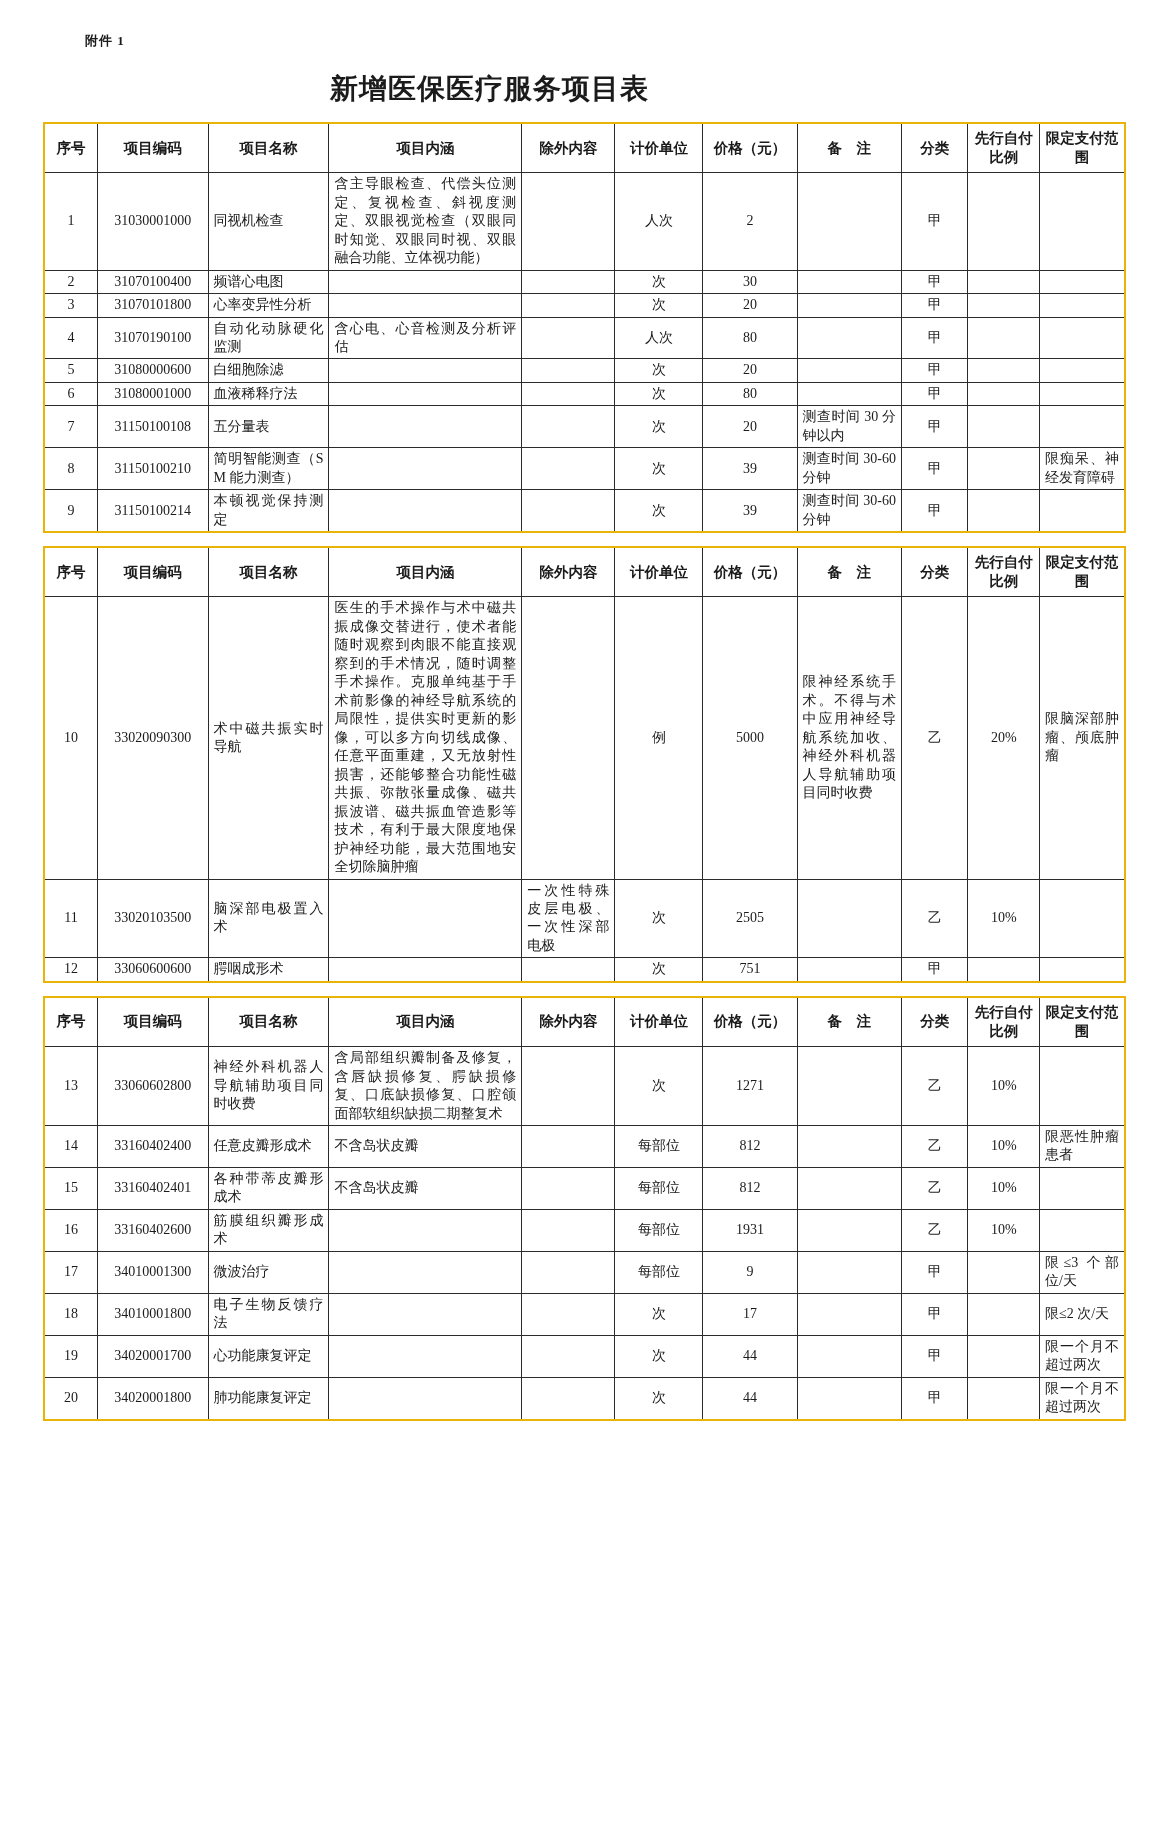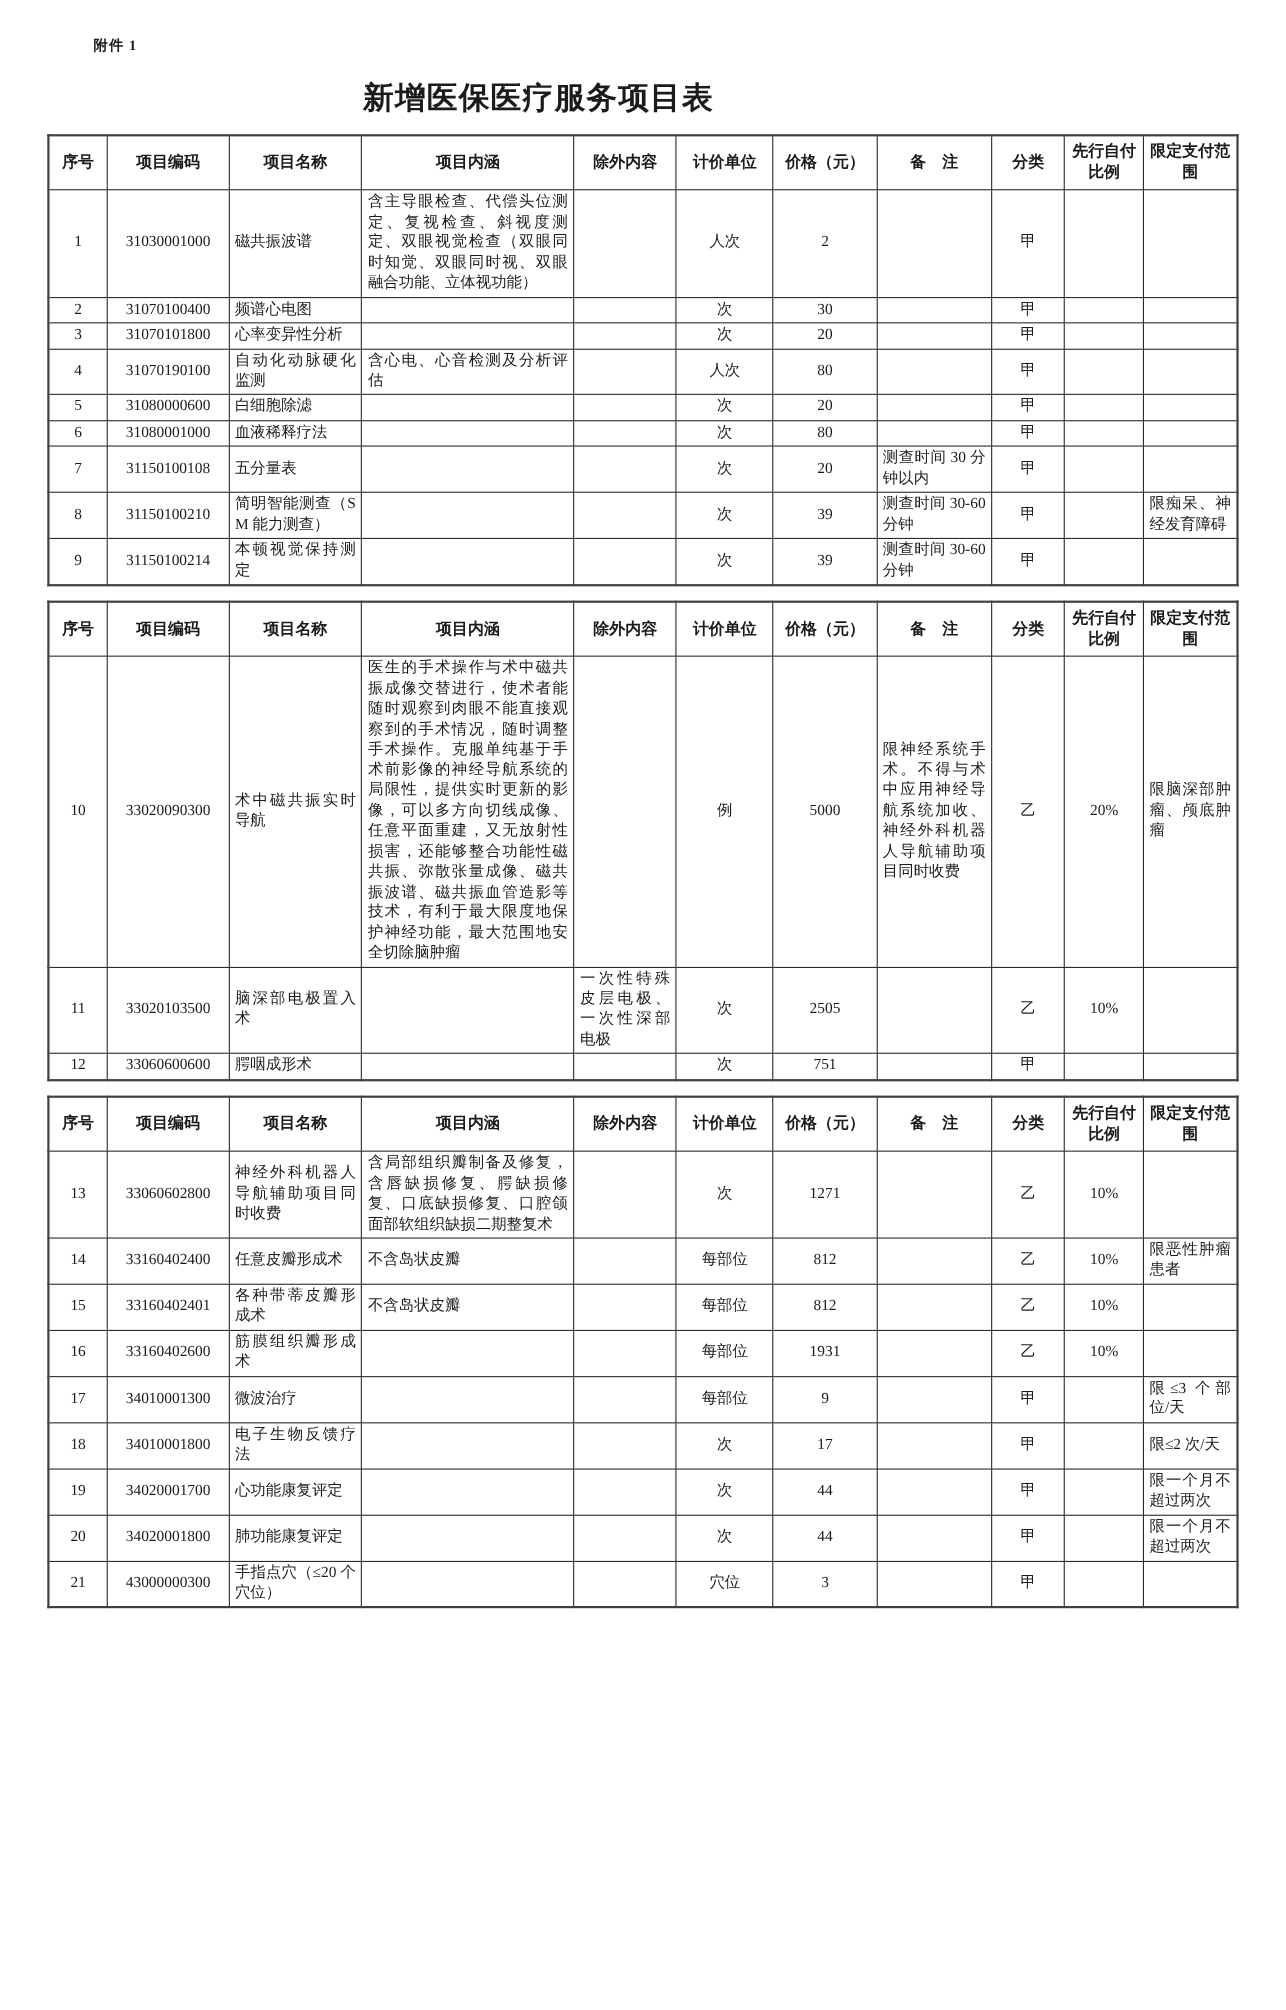--- a/index.html
+++ b/index.html
@@ -28,21 +28,21 @@
     text-align: center;
     font-size: 28px;
     font-weight: bold;
     margin: 0 190px 14px 0;
     letter-spacing: 1px;
   }
   table.service-table {
     width: 100%;
     border-collapse: collapse;
     table-layout: fixed;
-    border: 2px solid #404040;
+    border: 2px solid #eab308;
     margin: 0;
   }
   table.service-table + table.service-table {
     margin-top: 13px;
   }
   .service-table th, .service-table td {
     border: 1px solid #2b2b2b;
     font-size: 14px;
     line-height: 1.32;
     padding: 2px 5px;
@@ -102,21 +102,21 @@
           <th class="col-remark">备　注</th>
           <th class="col-category">分类</th>
           <th class="col-ratio">先行自付比例</th>
           <th class="col-scope">限定支付范围</th>
         </tr>
       </thead>
     <tbody>
         <tr>
           <td class="col-seq">1</td>
           <td class="col-code">31030001000</td>
-          <td class="col-name">磁共振波谱</td>
+          <td class="col-name">同视机检查</td>
           <td class="col-content">含主导眼检查、代偿头位测定、复视检查、斜视度测定、双眼视觉检查（双眼同时知觉、双眼同时视、双眼融合功能、立体视功能）</td>
           <td class="col-exclusion"></td>
           <td class="col-unit">人次</td>
           <td class="col-price">2</td>
           <td class="col-remark"></td>
           <td class="col-category">甲</td>
           <td class="col-ratio"></td>
           <td class="col-scope"></td>
         </tr>
         <tr>
@@ -399,29 +399,16 @@
           <td class="col-name">肺功能康复评定</td>
           <td class="col-content"></td>
           <td class="col-exclusion"></td>
           <td class="col-unit">次</td>
           <td class="col-price">44</td>
           <td class="col-remark"></td>
           <td class="col-category">甲</td>
           <td class="col-ratio"></td>
           <td class="col-scope">限一个月不超过两次</td>
         </tr>
-        <tr>
-          <td class="col-seq">21</td>
-          <td class="col-code">43000000300</td>
-          <td class="col-name">手指点穴（≤20 个穴位）</td>
-          <td class="col-content"></td>
-          <td class="col-exclusion"></td>
-          <td class="col-unit">穴位</td>
-          <td class="col-price">3</td>
-          <td class="col-remark"></td>
-          <td class="col-category">甲</td>
-          <td class="col-ratio"></td>
-          <td class="col-scope"></td>
-        </tr>
       </tbody>
   </table>
 
 </div>
 
 </body></html>

